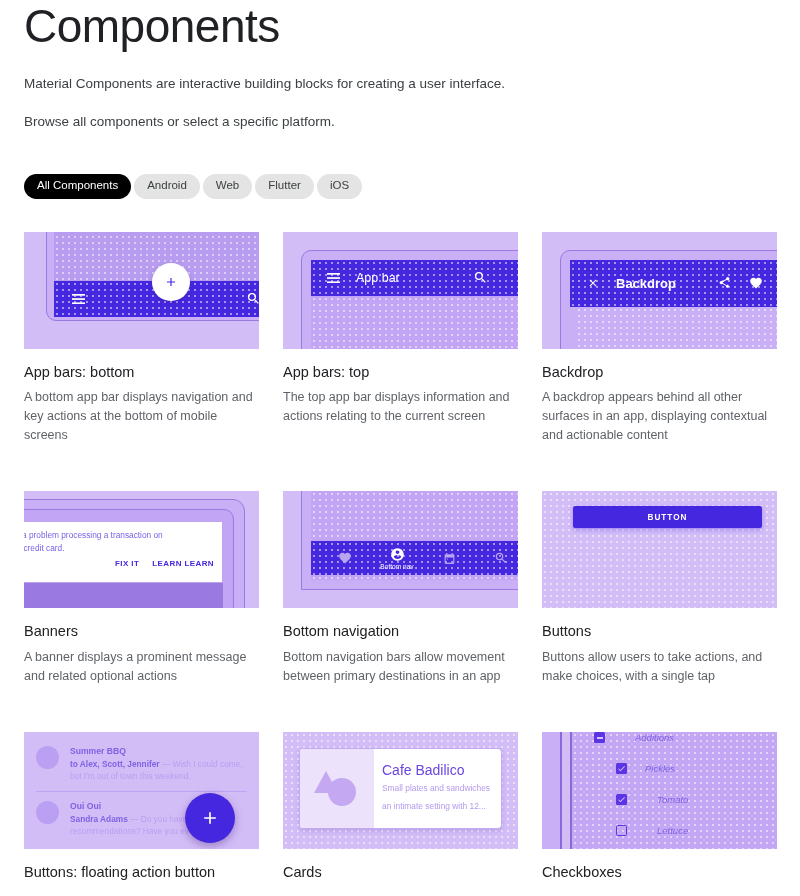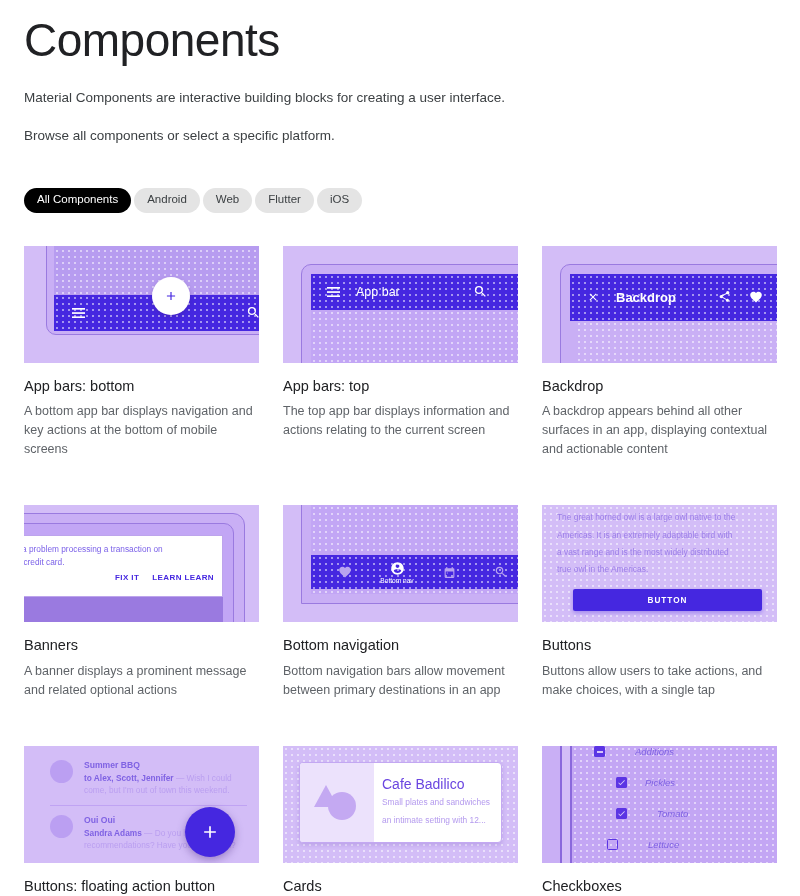--- a/index.html
+++ b/index.html
@@ -9,21 +9,20 @@
     font-family: "Liberation Sans", sans-serif;
     overflow: hidden;
   }
   .page { padding: 0 24px; }
 
   .page-title {
     font-size: 46px;
     font-weight: 400;
     color: #202124;
     letter-spacing: -0.5px;
-    padding-top: 14px;
     line-height: 1.15;
   }
   .intro {
     font-size: 13.5px;
     color: #3c4043;
     margin-top: 21px;
     line-height: 1.45;
   }
   .intro.second { margin-top: 19px; }
 
@@ -146,21 +145,21 @@
   .btns-text { color: #9b7ee8; font-size: 8.4px; line-height: 2.05; }
   .btns-btn {
     margin-top: 11px; height: 22px; background: #4527e0;
     border-radius: 2px; display: flex; align-items: center; justify-content: center;
     box-shadow: 0 2px 4px rgba(69,39,224,.35);
     margin-left: 16px;
   }
   .btns-btn span { color: #fff; font-size: 8.2px; font-weight: 700; letter-spacing: 1px; }
 
   
-  .fab-wrap { position: absolute; inset: 0; padding: 14px 0 0 14px; }
+  .fab-wrap { position: absolute; inset: 0; padding: 14px 0 0 0; }
   .mail-row { display: flex; gap: 11px; padding: 0 12px; }
   .avatar { width: 23px; height: 23px; border-radius: 50%; background: #bb9ff2; flex: 0 0 23px; }
   .mail-sub { color: #7f62e3; font-size: 8.6px; font-weight: 700; }
   .mail-meta { font-size: 8.3px; margin-top: 2px; line-height: 1.45; }
   .mail-meta .who { color: #7f62e3; font-weight: 700; }
   .mail-meta .snip { color: #ba9ff0; }
   .mail-div { height: 1px; background: #c0a3f3; margin: 9px 12px 0; }
   .fab-big {
     position: absolute; width: 50px; height: 50px; border-radius: 50%;
     background: #4527e0; right: 24px; bottom: 6px;
@@ -341,26 +340,20 @@
         </div>
       </div>
       <div class="card-title">Bottom navigation</div>
       <div class="card-desc">Bottom navigation bars allow movement between primary destinations in an app</div>
     </div>
 
     <div class="card card-row2">
       <div class="thumb">
         <div class="dots"></div>
         <div class="btns-wrap">
-          <div class="btns-text">
-            <div>The great horned owl is a large owl native to the</div>
-            <div>Americas. It is an extremely adaptable bird with</div>
-            <div>a vast range and is the most widely distributed</div>
-            <div>true owl in the Americas.</div>
-          </div>
           <div class="btns-btn">
             <span>BUTTON</span>
           </div>
         </div>
       </div>
       <div class="card-title">Buttons</div>
       <div class="card-desc">Buttons allow users to take actions, and make choices, with a single tap</div>
     </div>
 
     <div class="card card-row3">
@@ -435,21 +428,21 @@
             <span class="txt" style="margin-left:18px">Pickles</span>
           </div>
           <div class="cb-row" style="position:relative;padding-left:44px">
             <div class="cb-box on">
                 <svg width="9" height="9" viewBox="0 0 24 24">
                   <path d="M9 16.17L4.83 12l-1.42 1.41L9 19 21 7l-1.41-1.41z"></path>
                 </svg>
               </div>
             <span class="txt" style="margin-left:30px">Tomato</span>
           </div>
-          <div class="cb-row" style="position:relative;padding-left:35px">
+          <div class="cb-row" style="position:relative;padding-left:44px">
             <div class="cb-box off"></div>
             <span class="txt" style="margin-left:30px">Lettuce</span>
           </div>
         </div>
       </div>
       <div class="card-title">Checkboxes</div>
 
     </div>
 
   </div>

